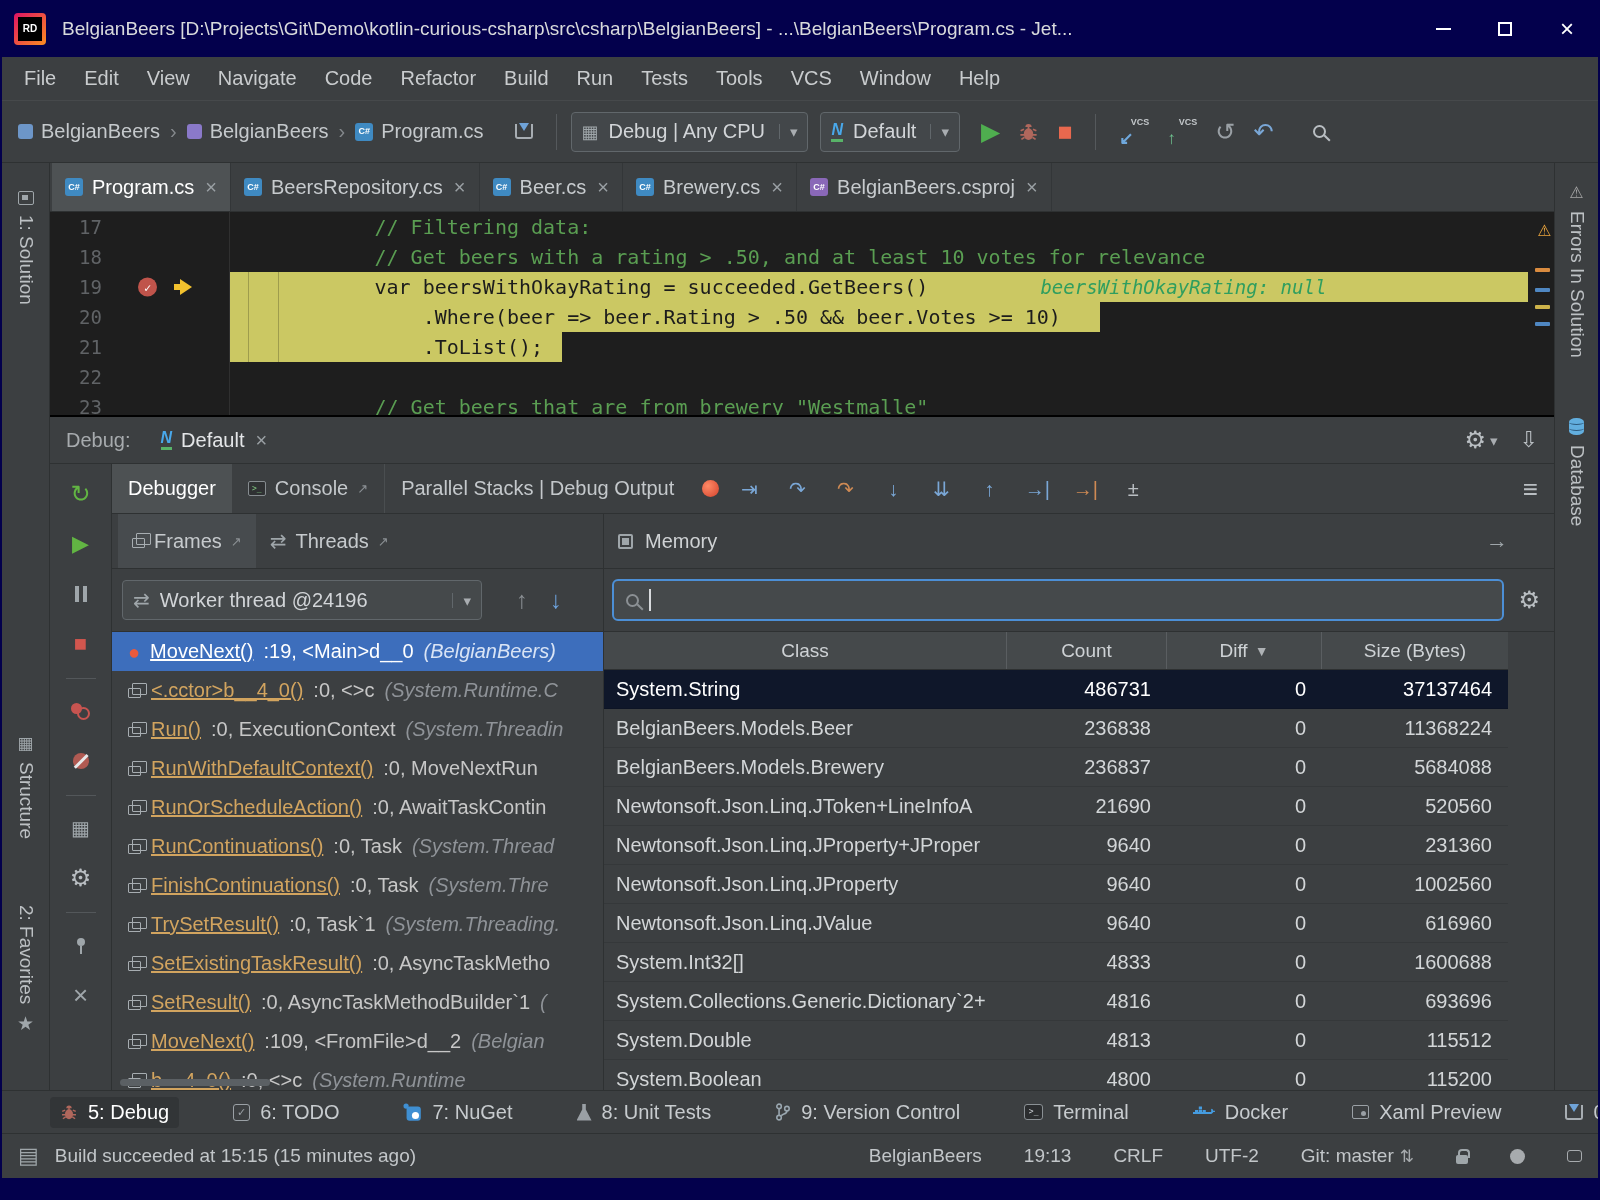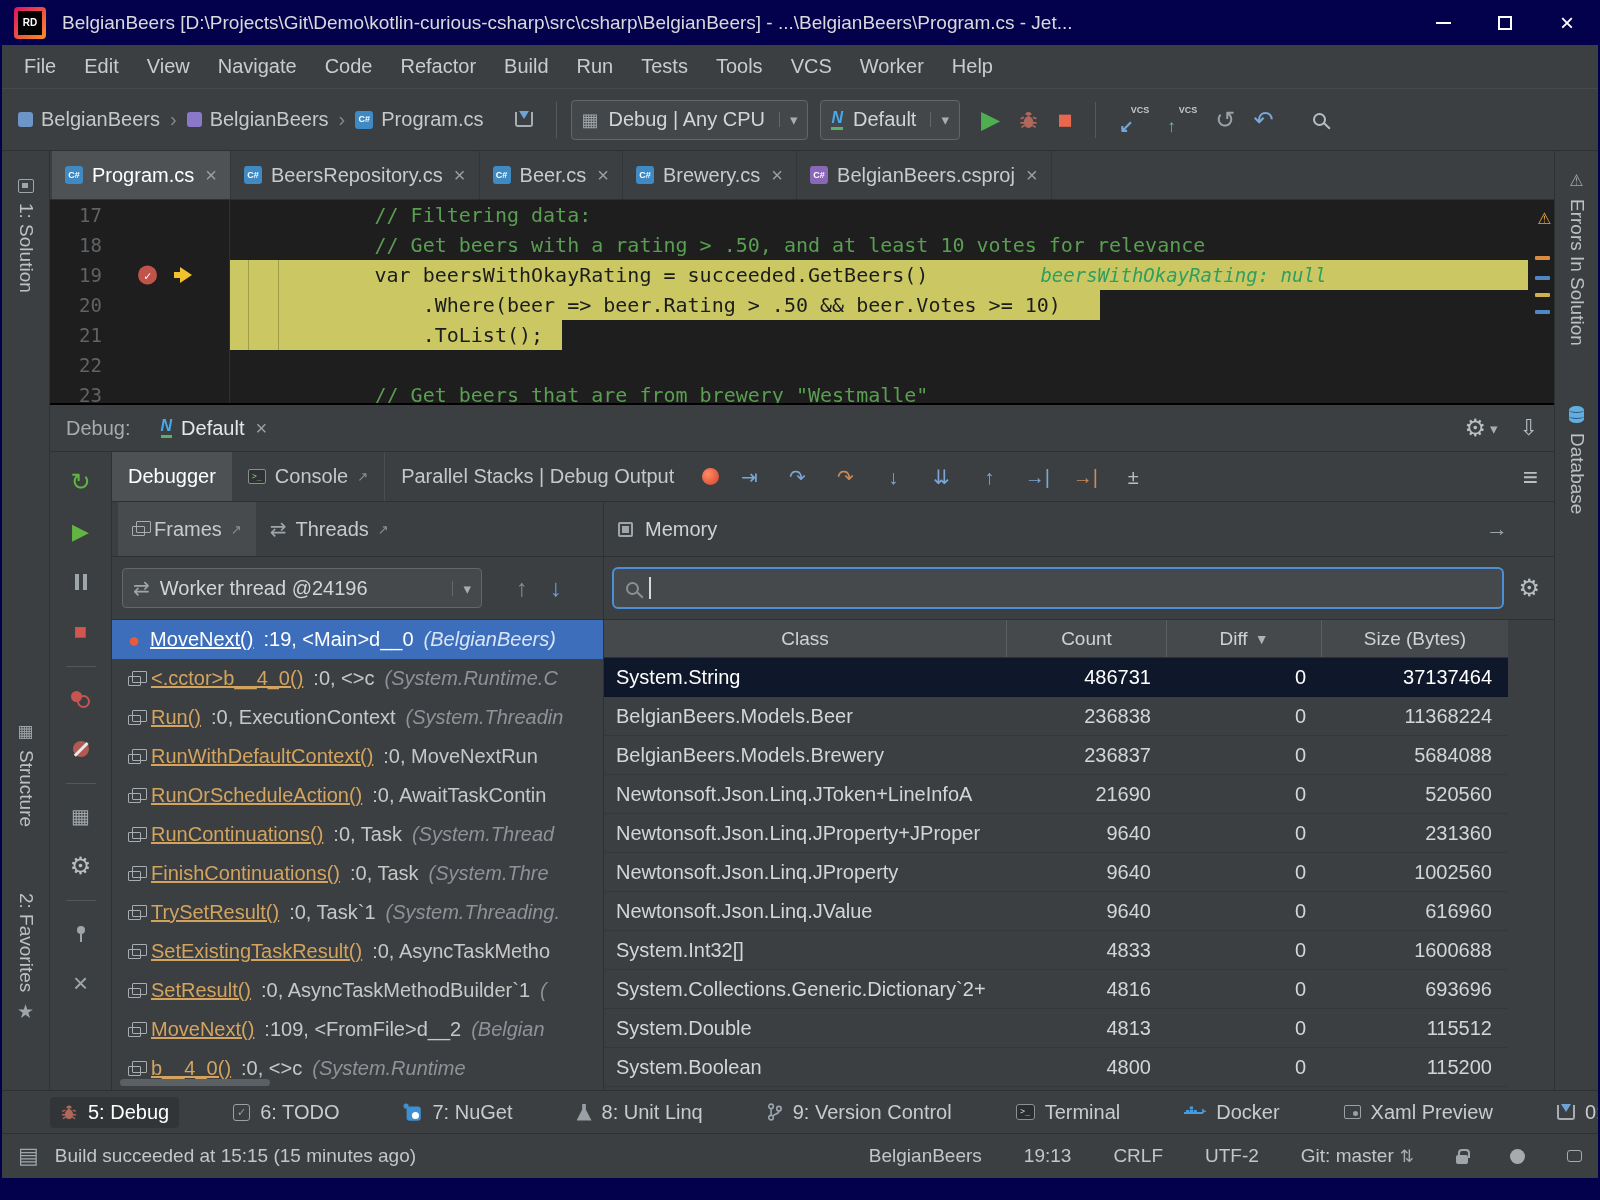--- a/index.html
+++ b/index.html
@@ -1,21 +1,21 @@
 <!DOCTYPE html>
 <html><head>
 <meta charset="utf-8">
 <style>
   html,body{margin:0;padding:0;background:#202124;}
   body{width:1600px;height:1200px;overflow:hidden;font-family:"Liberation Sans",sans-serif;}
   *{box-sizing:border-box;}
   .window{width:1600px;height:1200px;display:flex;flex-direction:column;background:#3c3f41;border-left:2px solid #03004c;border-right:2px solid #03004c;}
 
   
-  .titlebar{height:45px;background:#03004c;display:flex;align-items:center;flex:none;}
+  .titlebar{height:57px;background:#03004c;display:flex;align-items:center;flex:none;}
   .applogo{width:32px;height:32px;margin-left:12px;border-radius:4px;background:linear-gradient(135deg,#dd1265,#fd8e1f);display:flex;align-items:center;justify-content:center;flex:none;}
   .applogo-in{width:24px;height:24px;background:#000;color:#fff;font-size:10px;font-weight:bold;display:flex;align-items:center;justify-content:center;}
   .wtitle{color:#d9dadc;font-size:19px;margin-left:16px;white-space:nowrap;overflow:hidden;}
   .wbtns{margin-left:auto;display:flex;height:100%;}
   .wbtn{width:62px;height:100%;display:flex;align-items:center;justify-content:center;}
   .minbar{width:15px;height:2px;background:#fff;display:block;}
   .maxbox{width:14px;height:14px;border:2px solid #fff;display:block;}
   .closex{font-size:24px;color:#fff;line-height:1;}
 
   
@@ -220,21 +220,21 @@
       <div class="menu-item">Edit</div>
       <div class="menu-item">View</div>
       <div class="menu-item">Navigate</div>
       <div class="menu-item">Code</div>
       <div class="menu-item">Refactor</div>
       <div class="menu-item">Build</div>
       <div class="menu-item">Run</div>
       <div class="menu-item">Tests</div>
       <div class="menu-item">Tools</div>
       <div class="menu-item">VCS</div>
-      <div class="menu-item">Worker</div>
+      <div class="menu-item">Window</div>
       <div class="menu-item">Help</div>
     </div>
 
   <div class="toolbar">
     <div class="breadcrumb">
         <span class="crumb">
           <span class="ic ic-project">
             <span class="sqico" style="background:#6d96c8"></span>
           </span>
           <span>BelgianBeers</span>
@@ -824,21 +824,21 @@
             <circle cx="10.5" cy="10.5" r="3" fill="#fff"></circle>
             <circle cx="2.6" cy="2.6" r="2.2" fill="#3f8fd2"></circle>
           </svg>
         </span>
         <span>7: NuGet</span>
       </div>
       <div class="twb">
         <span class="ic ic-tests">
           <span class="flaskico"></span>
         </span>
-        <span>8: Unit Linq</span>
+        <span>8: Unit Tests</span>
       </div>
       <div class="twb">
         <span class="ic ic-branch">
           <svg width="16" height="18" viewBox="0 0 14 16">
             <g stroke="#9aa7b0" fill="none" stroke-width="1.4">
               <circle cx="3.5" cy="3" r="2"></circle>
               <circle cx="3.5" cy="13" r="2"></circle>
               <circle cx="10.5" cy="5" r="2"></circle>
               <path d="M3.5 5v6M10.5 7c0 3-4 2.5-5 4.5"></path>
             </g>

